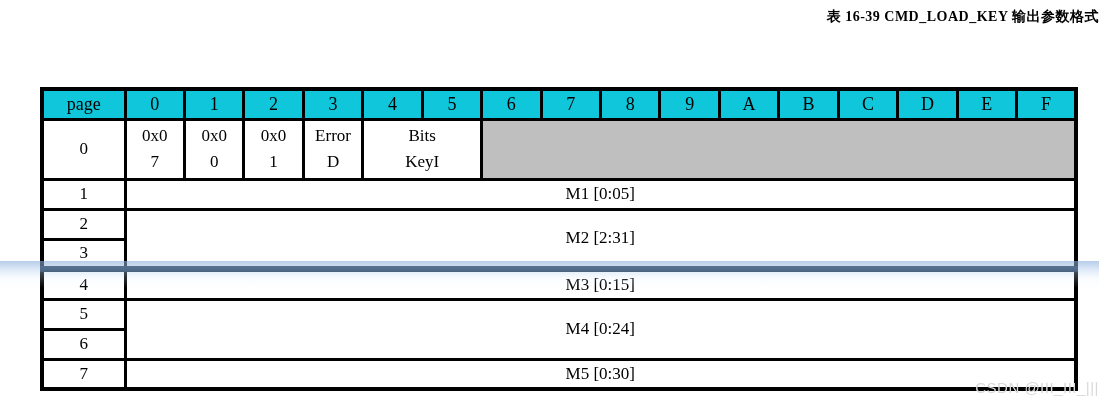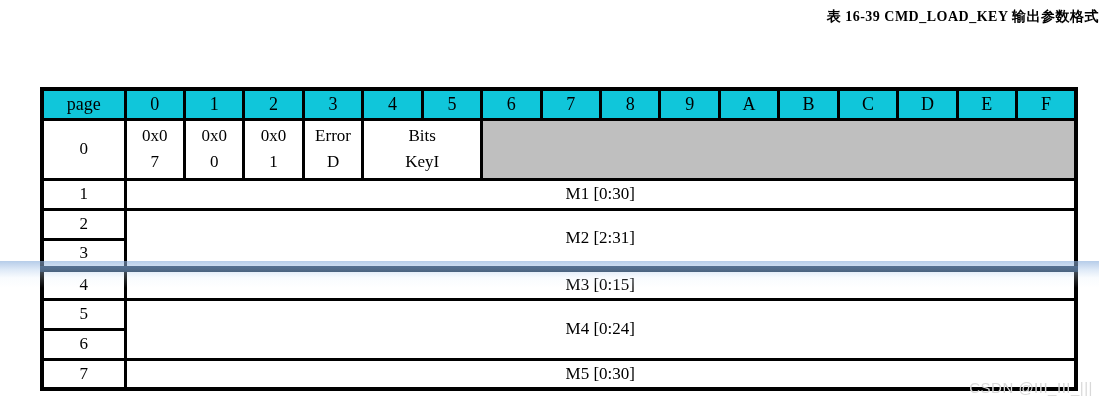--- a/index.html
+++ b/index.html
@@ -66,21 +66,21 @@
     background:linear-gradient(to bottom,
       rgba(137,173,219,0.62) 0%,
       rgba(176,203,236,0.42) 32%,
       rgba(224,237,250,0.20) 62%,
       rgba(255,255,255,0) 100%);
     pointer-events:none;
     z-index:5;
   }
   .watermark{
     position:absolute;
-    top:379px;right:6px;
+    top:379px;right:0;
     font-family:"Liberation Sans","DejaVu Sans",sans-serif;
     font-size:15px;
     letter-spacing:0.5px;
     color:var(--watermark-color);
     white-space:nowrap;
     z-index:6;
   }
 </style>
 </head>
 <body>
@@ -146,21 +146,21 @@
         <div class="cell-line">D</div>
       </td>
       <td colspan="2">
         <div class="cell-line">Bits</div>
         <div class="cell-line">KeyI</div>
       </td>
       <td colspan="10" class="reserved"></td>
     </tr>
     <tr class="data-row">
       <th>1</th>
-      <td colspan="16">M1 [0:30]</td>
+      <td colspan="16">M1 [0:05]</td>
     </tr>
     <tr class="data-row">
       <th>2</th>
       <td colspan="16" rowspan="2">M2 [2:31]</td>
     </tr>
     <tr class="data-row">
       <th>3</th>
     </tr>
     <tr class="data-row page-break-row">
       <th>4</th>

